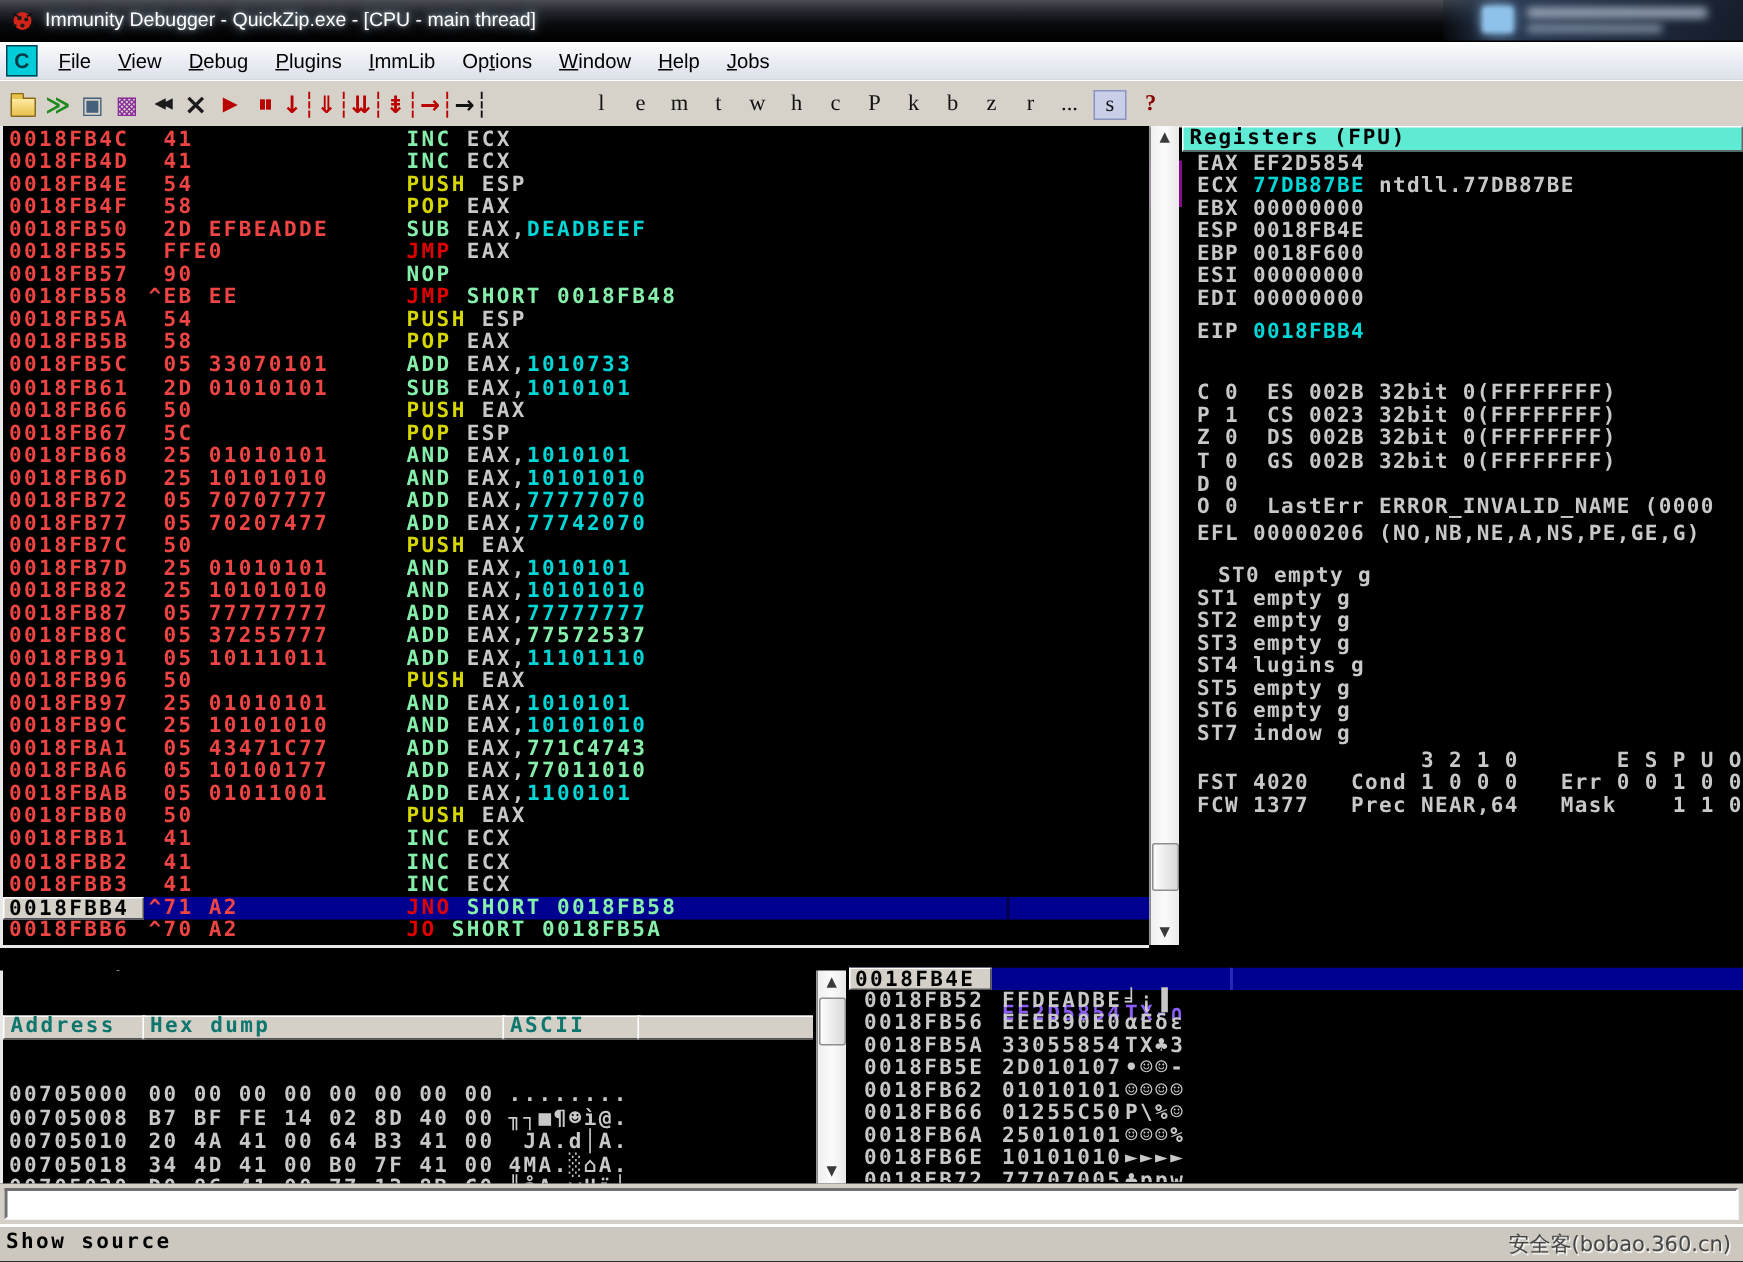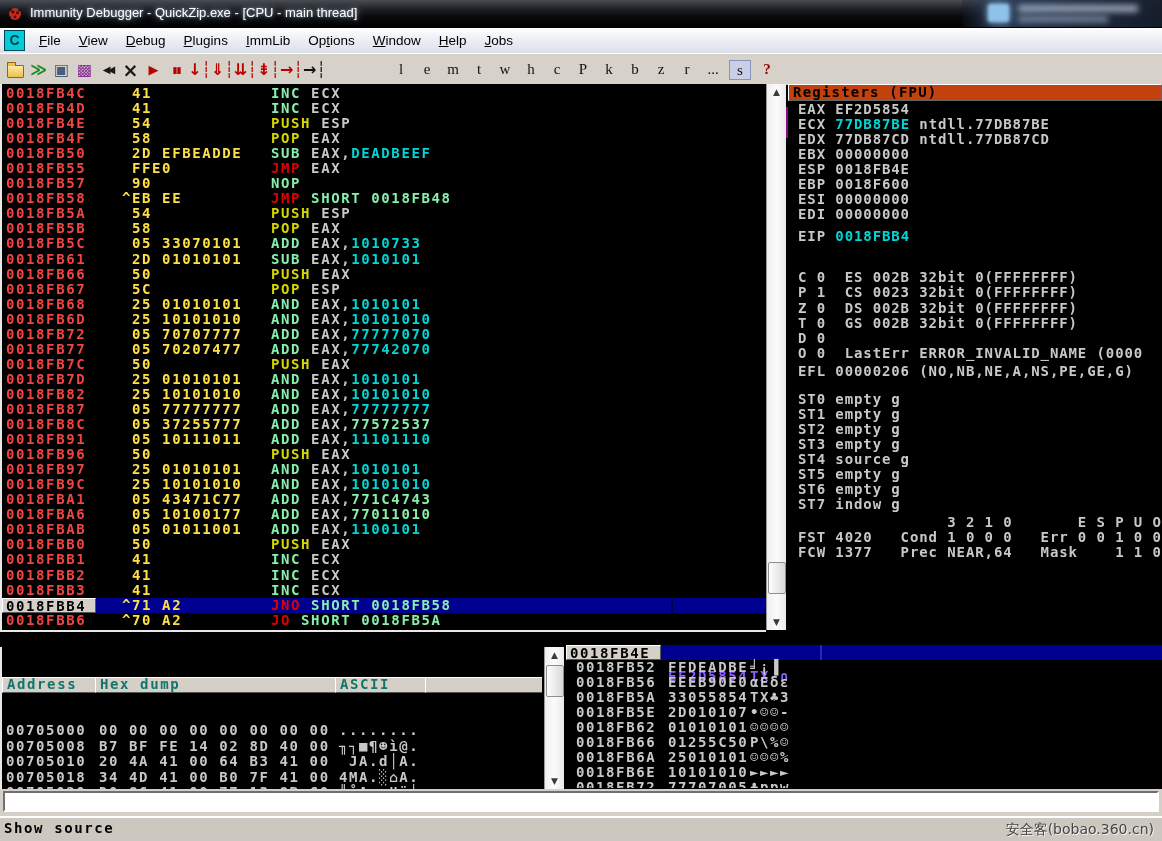--- a/index.html
+++ b/index.html
@@ -46,38 +46,38 @@
   .lbtn.help{color:#8b0000;font-weight:bold;}
   #banner{position:absolute;left:766px;top:53px;width:396px;height:31px;background:#860b86;
     border-left:2px solid #5a045c;display:flex;align-items:center;justify-content:center;}
   #banner span{color:#f4e8f4;font:italic 13px "Liberation Sans",sans-serif;}
 
   
   #disasm{position:absolute;left:0;top:84px;width:766px;height:546px;background:#000;
     border-left:2px solid #e8e8e8;box-sizing:border-box;padding-top:2px;overflow:hidden;}
   .drow{position:relative;height:15.06px;}
   .drow .addr{position:absolute;left:4px;color:#ef4444;}
-  .drow .hex{position:absolute;left:97px;color:#fde047;margin-left:23px;}
+  .drow .hex{position:absolute;left:97px;color:#ef4444;}
   .drow .ins{position:absolute;left:269px;}
   .drow.sel{background:#000090;}
   .drow.sel .addr{left:0;top:0;width:89px;height:13px;background:#d4d0c8;color:#000;
     border:1px solid;border-color:#fff #555 #555 #fff;padding-left:3px;}
   .divider{position:absolute;top:0;width:2px;height:100%;background:#000048;}
 
   
   .vscroll{position:absolute;width:20px;background:linear-gradient(90deg,#efefef,#fbfbfb 50%,#e9e9e9);
     border-left:1px solid #9a9a9a;box-sizing:border-box;}
   .sarrow{position:absolute;left:0;width:19px;height:16px;text-align:center;color:#3a3a3a;
     font:9px/16px "DejaVu Sans",sans-serif;}
   .sthumb{position:absolute;left:1px;width:16px;background:linear-gradient(90deg,#fdfdfd,#d9d9d9);
     border:1px solid #8e8e8e;border-radius:2px;}
 
   
   #registers{position:absolute;left:788px;top:84px;width:374px;height:561px;background:#000;overflow:hidden;}
-  #reg-title{height:15px;background:#c2410c;color:#000;padding-left:4px;
+  #reg-title{height:15px;background:#5eead4;color:#000;padding-left:4px;
     border:1px solid;border-color:#fff #666 #666 #fff;font:bold 14px/14px "DejaVu Sans Mono",monospace;letter-spacing:1.2px;}
   #reg-lines{padding:1px 0 0 10px;}
   .regline{height:15.06px;font:bold 14px/15.06px "DejaVu Sans Mono",monospace;letter-spacing:.9px;white-space:pre;overflow:hidden;}
 
   
   #infobar{position:absolute;left:0;top:630px;width:766px;height:17px;background:#000;
     border-top:2px solid #e8e8e8;box-sizing:border-box;color:#fff;padding-left:4px;}
 
   
   #dump{position:absolute;left:0;top:647px;width:542px;height:142px;background:#000;
@@ -200,39 +200,38 @@
   <span class="sarrow" style="top:0">▲</span>
   <span class="sarrow" style="bottom:0;top:auto">▼</span>
   <span class="sthumb" style="top:478px;height:30px;"></span>
 </div>
 
 <div id="registers">
   <div id="reg-title">Registers (FPU)</div>
   <div id="reg-lines">
       <div class="regline"><span class="c-w">EAX EF2D5854</span></div>
       <div class="regline"><span class="c-w">ECX </span><span class="c-c">77DB87BE</span><span class="c-w"> ntdll.77DB87BE</span></div>
-      <div class="regline"><span class="c-w">EDX 77DB87CD ntdll.77DB87CD</span></div>
       <div class="regline"><span class="c-w">EBX 00000000</span></div>
       <div class="regline"><span class="c-w">ESP 0018FB4E</span></div>
       <div class="regline"><span class="c-w">EBP 0018F600</span></div>
       <div class="regline"><span class="c-w">ESI 00000000</span></div>
       <div class="regline"><span class="c-w">EDI 00000000</span></div>
       <div class="regline" style="margin-top: 7px;"><span class="c-w">EIP </span><span class="c-c">0018FBB4</span></div>
       <div class="regline" style="margin-top: 26px;"><span class="c-w">C 0  ES 002B 32bit 0(FFFFFFFF)</span></div>
       <div class="regline"><span class="c-w">P 1  CS 0023 32bit 0(FFFFFFFF)</span></div>
       <div class="regline"><span class="c-w">Z 0  DS 002B 32bit 0(FFFFFFFF)</span></div>
       <div class="regline"><span class="c-w">T 0  GS 002B 32bit 0(FFFFFFFF)</span></div>
       <div class="regline"><span class="c-w">D 0</span></div>
       <div class="regline"><span class="c-w">O 0  LastErr ERROR_INVALID_NAME (0000</span></div>
       <div class="regline" style="margin-top: 3px;"><span class="c-w">EFL 00000206 (NO,NB,NE,A,NS,PE,GE,G)</span></div>
-      <div class="regline" style="margin-top: 13px;"><span class="c-w">ST0 empty g</span></div>
+      <div class="regline" style="margin-top: 13px; margin-left: 14px;"><span class="c-w">ST0 empty g</span></div>
       <div class="regline"><span class="c-w">ST1 empty g</span></div>
       <div class="regline"><span class="c-w">ST2 empty g</span></div>
       <div class="regline"><span class="c-w">ST3 empty g</span></div>
-      <div class="regline"><span class="c-w">ST4 source g</span></div>
+      <div class="regline"><span class="c-w">ST4 lugins g</span></div>
       <div class="regline"><span class="c-w">ST5 empty g</span></div>
       <div class="regline"><span class="c-w">ST6 empty g</span></div>
       <div class="regline"><span class="c-w">ST7 indow g</span></div>
       <div class="regline" style="margin-top: 3px;"><span class="c-w">                3 2 1 0       E S P U O</span></div>
       <div class="regline"><span class="c-w">FST 4020   Cond 1 0 0 0   Err 0 0 1 0 0</span></div>
       <div class="regline"><span class="c-w">FCW 1377   Prec NEAR,64   Mask    1 1 0</span></div>
     </div>
 </div>
 
 <div id="infobar" class="code">

